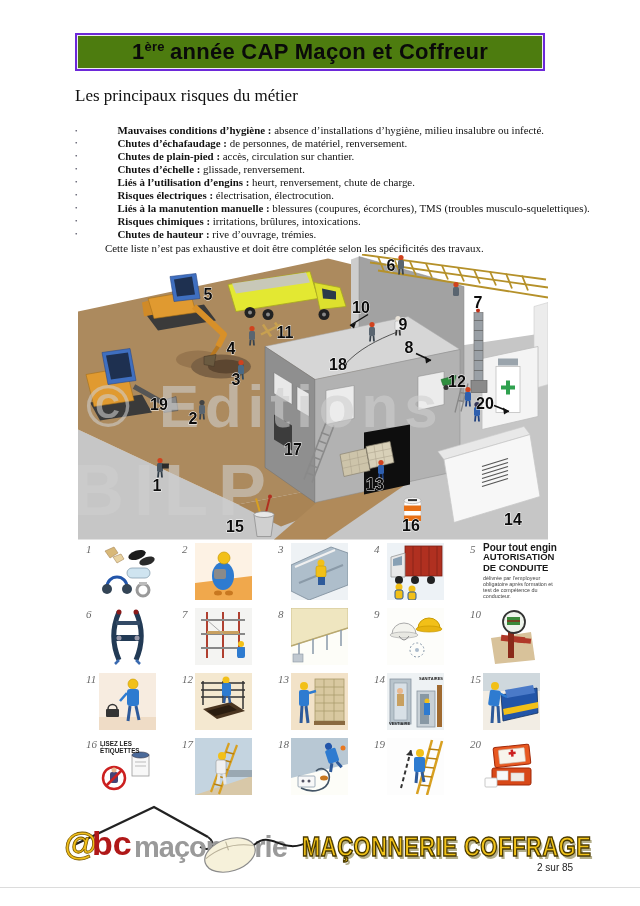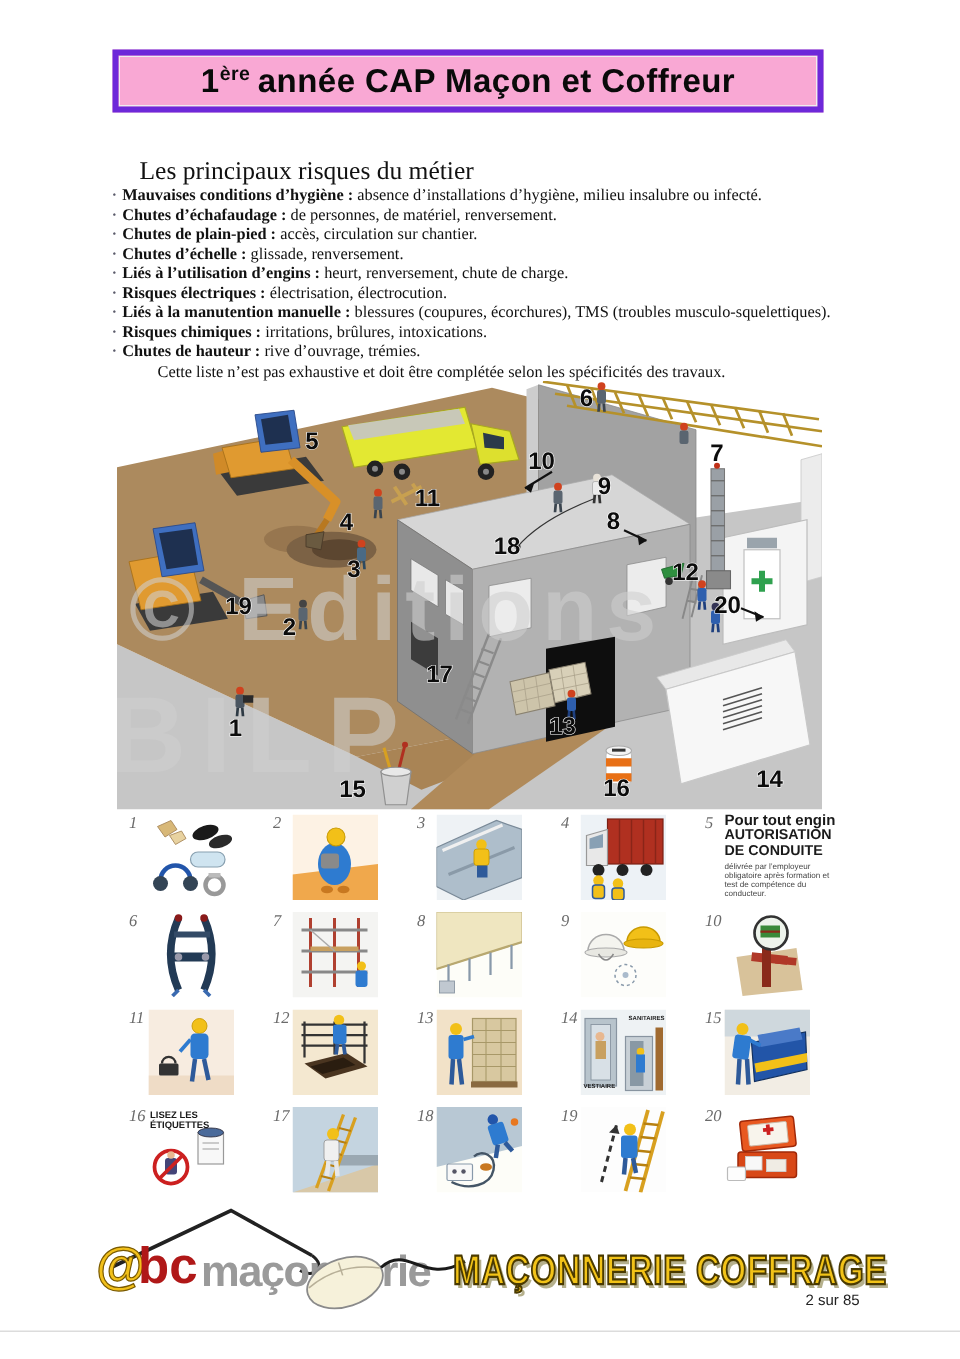--- a/index.html
+++ b/index.html
@@ -1,34 +1,34 @@
 <!DOCTYPE html>
 <html><head>
 <meta charset="utf-8">
 <style>
   html,body{margin:0;padding:0;background:#ffffff;}
   .page{position:relative;width:640px;height:906px;background:#fff;overflow:hidden;
         font-family:"Liberation Serif", serif;color:#111;}
 
   
   .banner{position:absolute;left:75px;top:33px;width:466px;height:34px;
-          background:#f9a8d4;border:4px solid #6d28d9;box-shadow:inset 0 0 0 1px #eee;
+          background:#4d7c0f;border:2px solid #6d28d9;box-shadow:inset 0 0 0 1px #eee;
           display:flex;align-items:center;justify-content:center;}
   .banner-text{font-family:"Liberation Sans", sans-serif;font-weight:bold;font-size:22px;color:#0a0a0a;letter-spacing:.3px;}
   .banner-text sup{font-size:13px;margin-right:5px;}
 
   
-  .doc-title{position:absolute;left:75px;top:86px;font-size:17px;font-weight:normal;margin:18px;}
+  .doc-title{position:absolute;left:75px;top:86px;font-size:17px;font-weight:normal;margin:0;}
 
   
   .risk-block{position:absolute;left:75px;top:124px;width:500px;}
   .risk-list{list-style:none;margin:0;padding:0;}
   .risk-list li{font-size:10.9px;line-height:12.45px;white-space:nowrap;}
   .risk-list li::before{content:"•";color:#5a5a6a;font-size:7px;vertical-align:1.5px;margin-right:4px;}
-  .risk-list b{font-weight:bold;}
+  .risk-list b{font-weight:bold;margin-left:36px;}
   .closing{font-size:10.9px;line-height:12.5px;margin-top:1px;padding-left:30px;}
 
   
   .scene{position:absolute;left:78px;top:254px;width:470px;height:286px;}
   .scene svg{display:block;width:470px;height:286px;}
   .scene text.num{font-family:"Liberation Sans", sans-serif;font-weight:bold;font-size:16px;fill:#0c0c0c;
                   text-anchor:middle;paint-order:stroke;stroke:#ffffff;stroke-width:.8px;}
   .scene text.wm{font-family:"Liberation Sans", sans-serif;font-weight:bold;fill:#cfcfcf;opacity:.58;}
 
   

